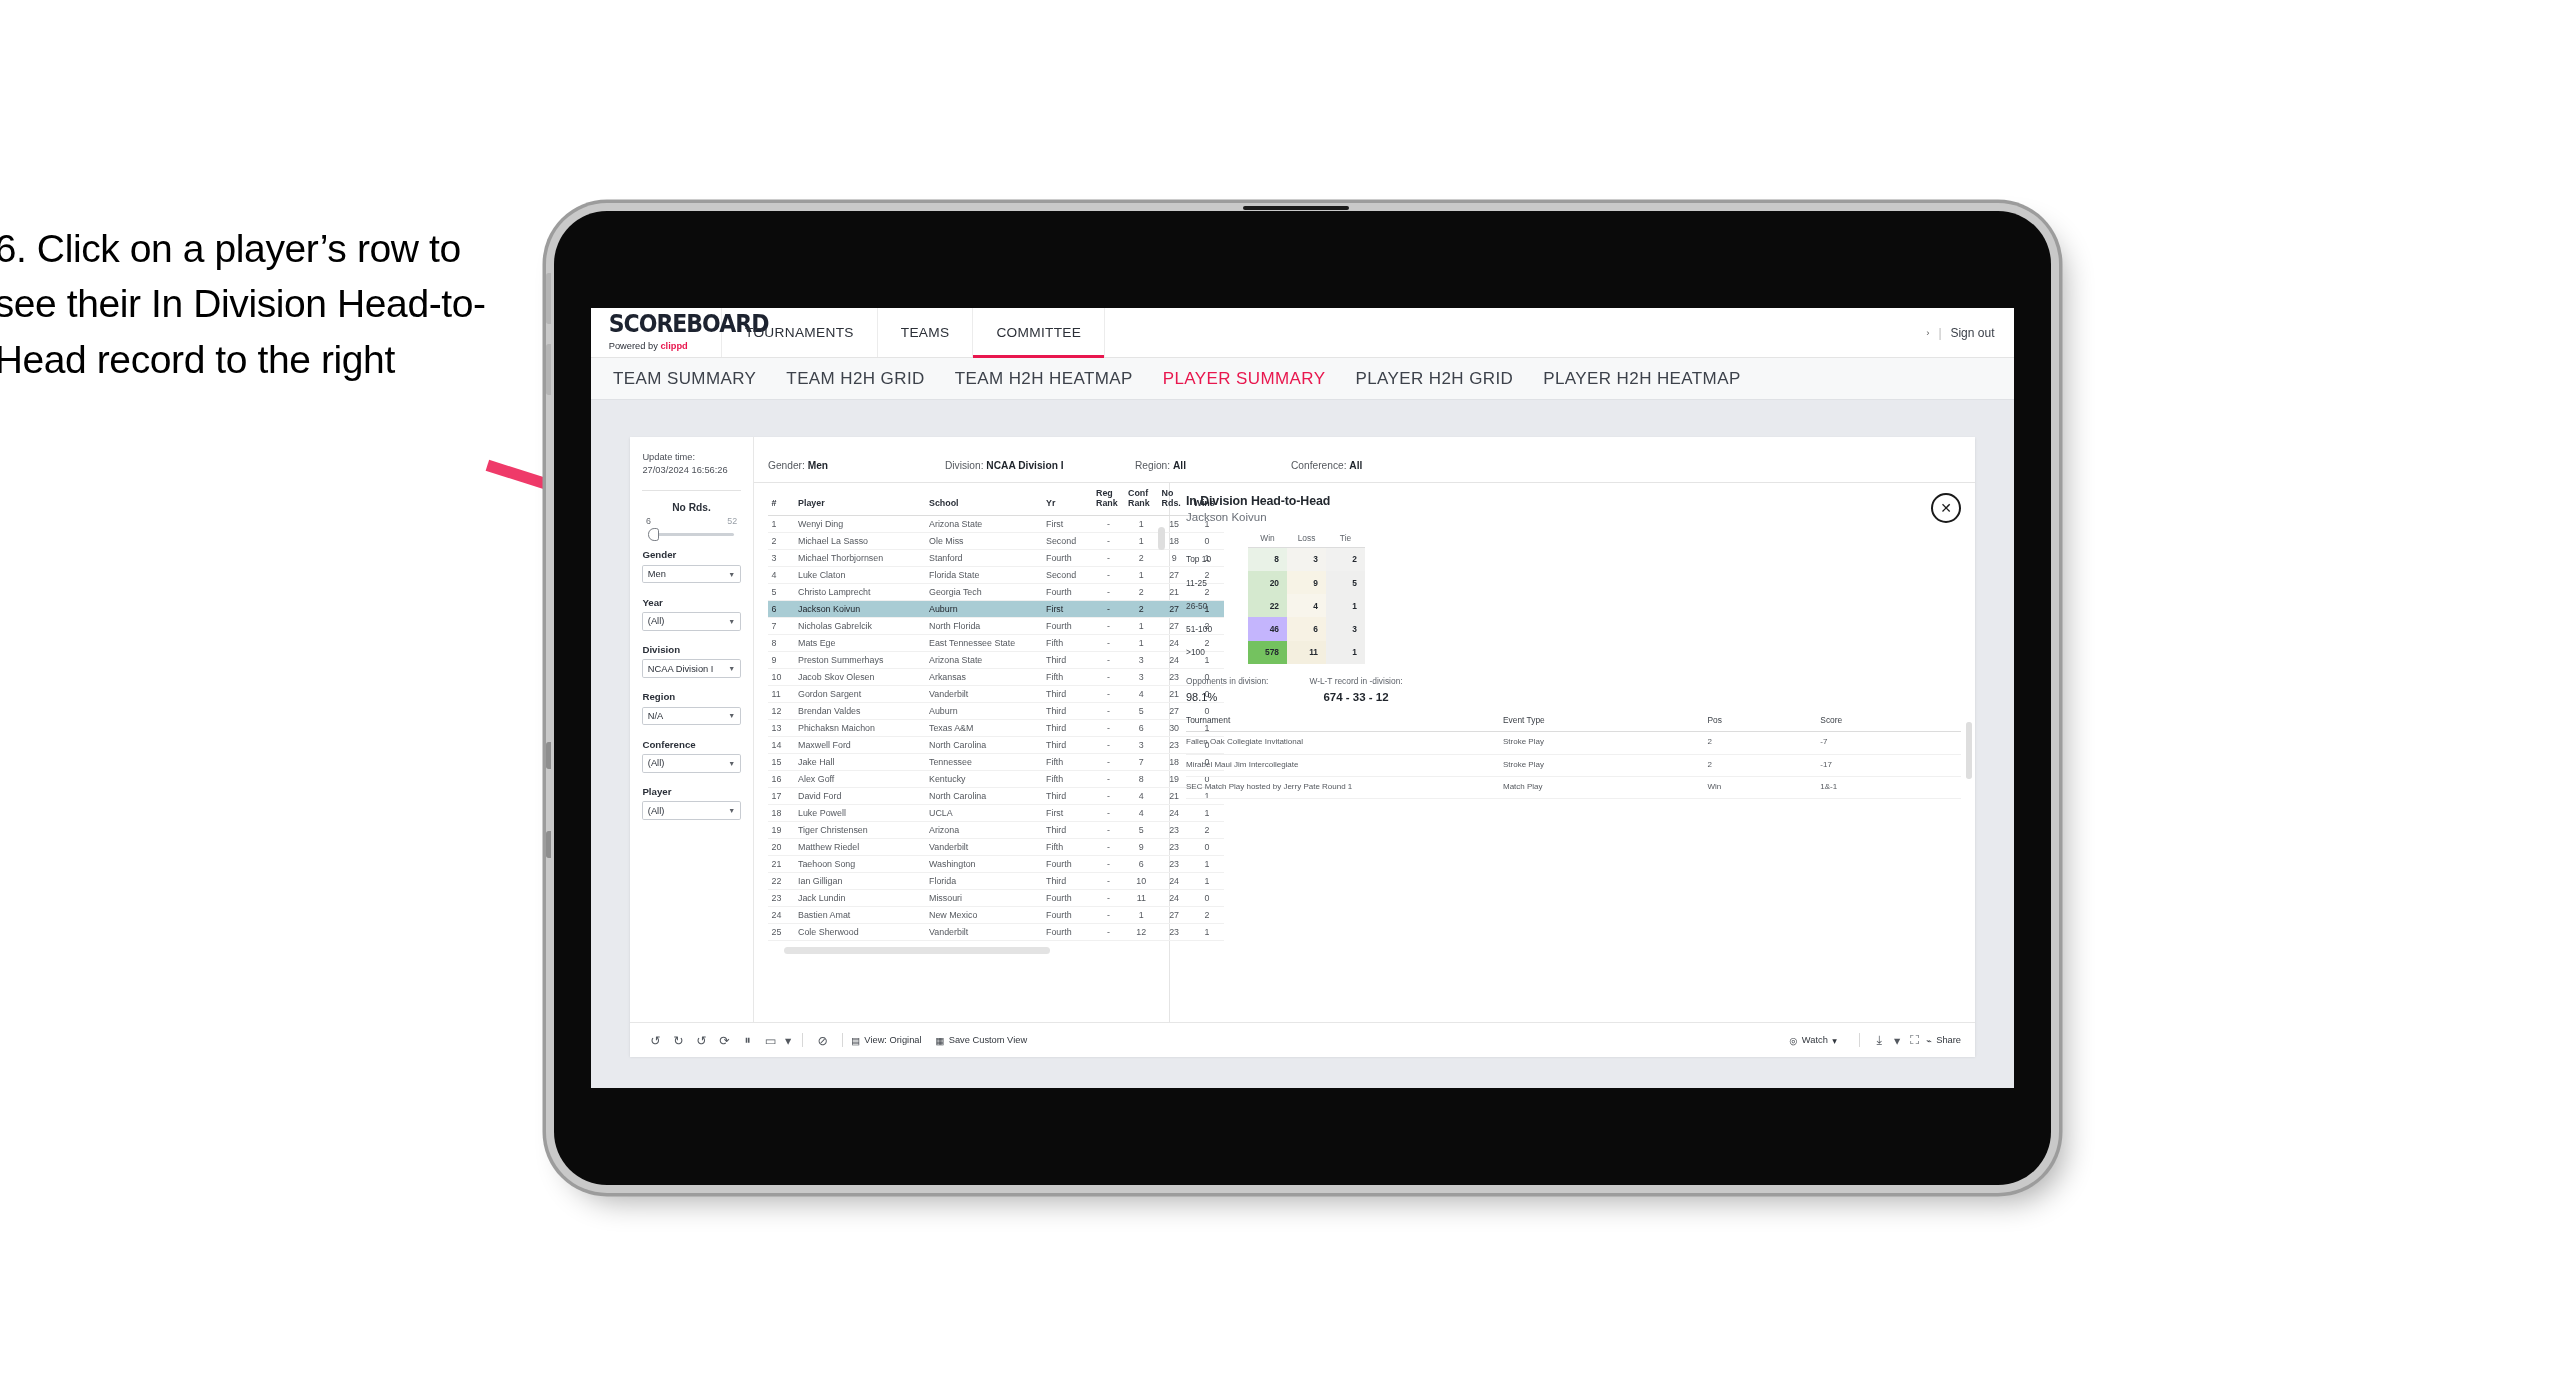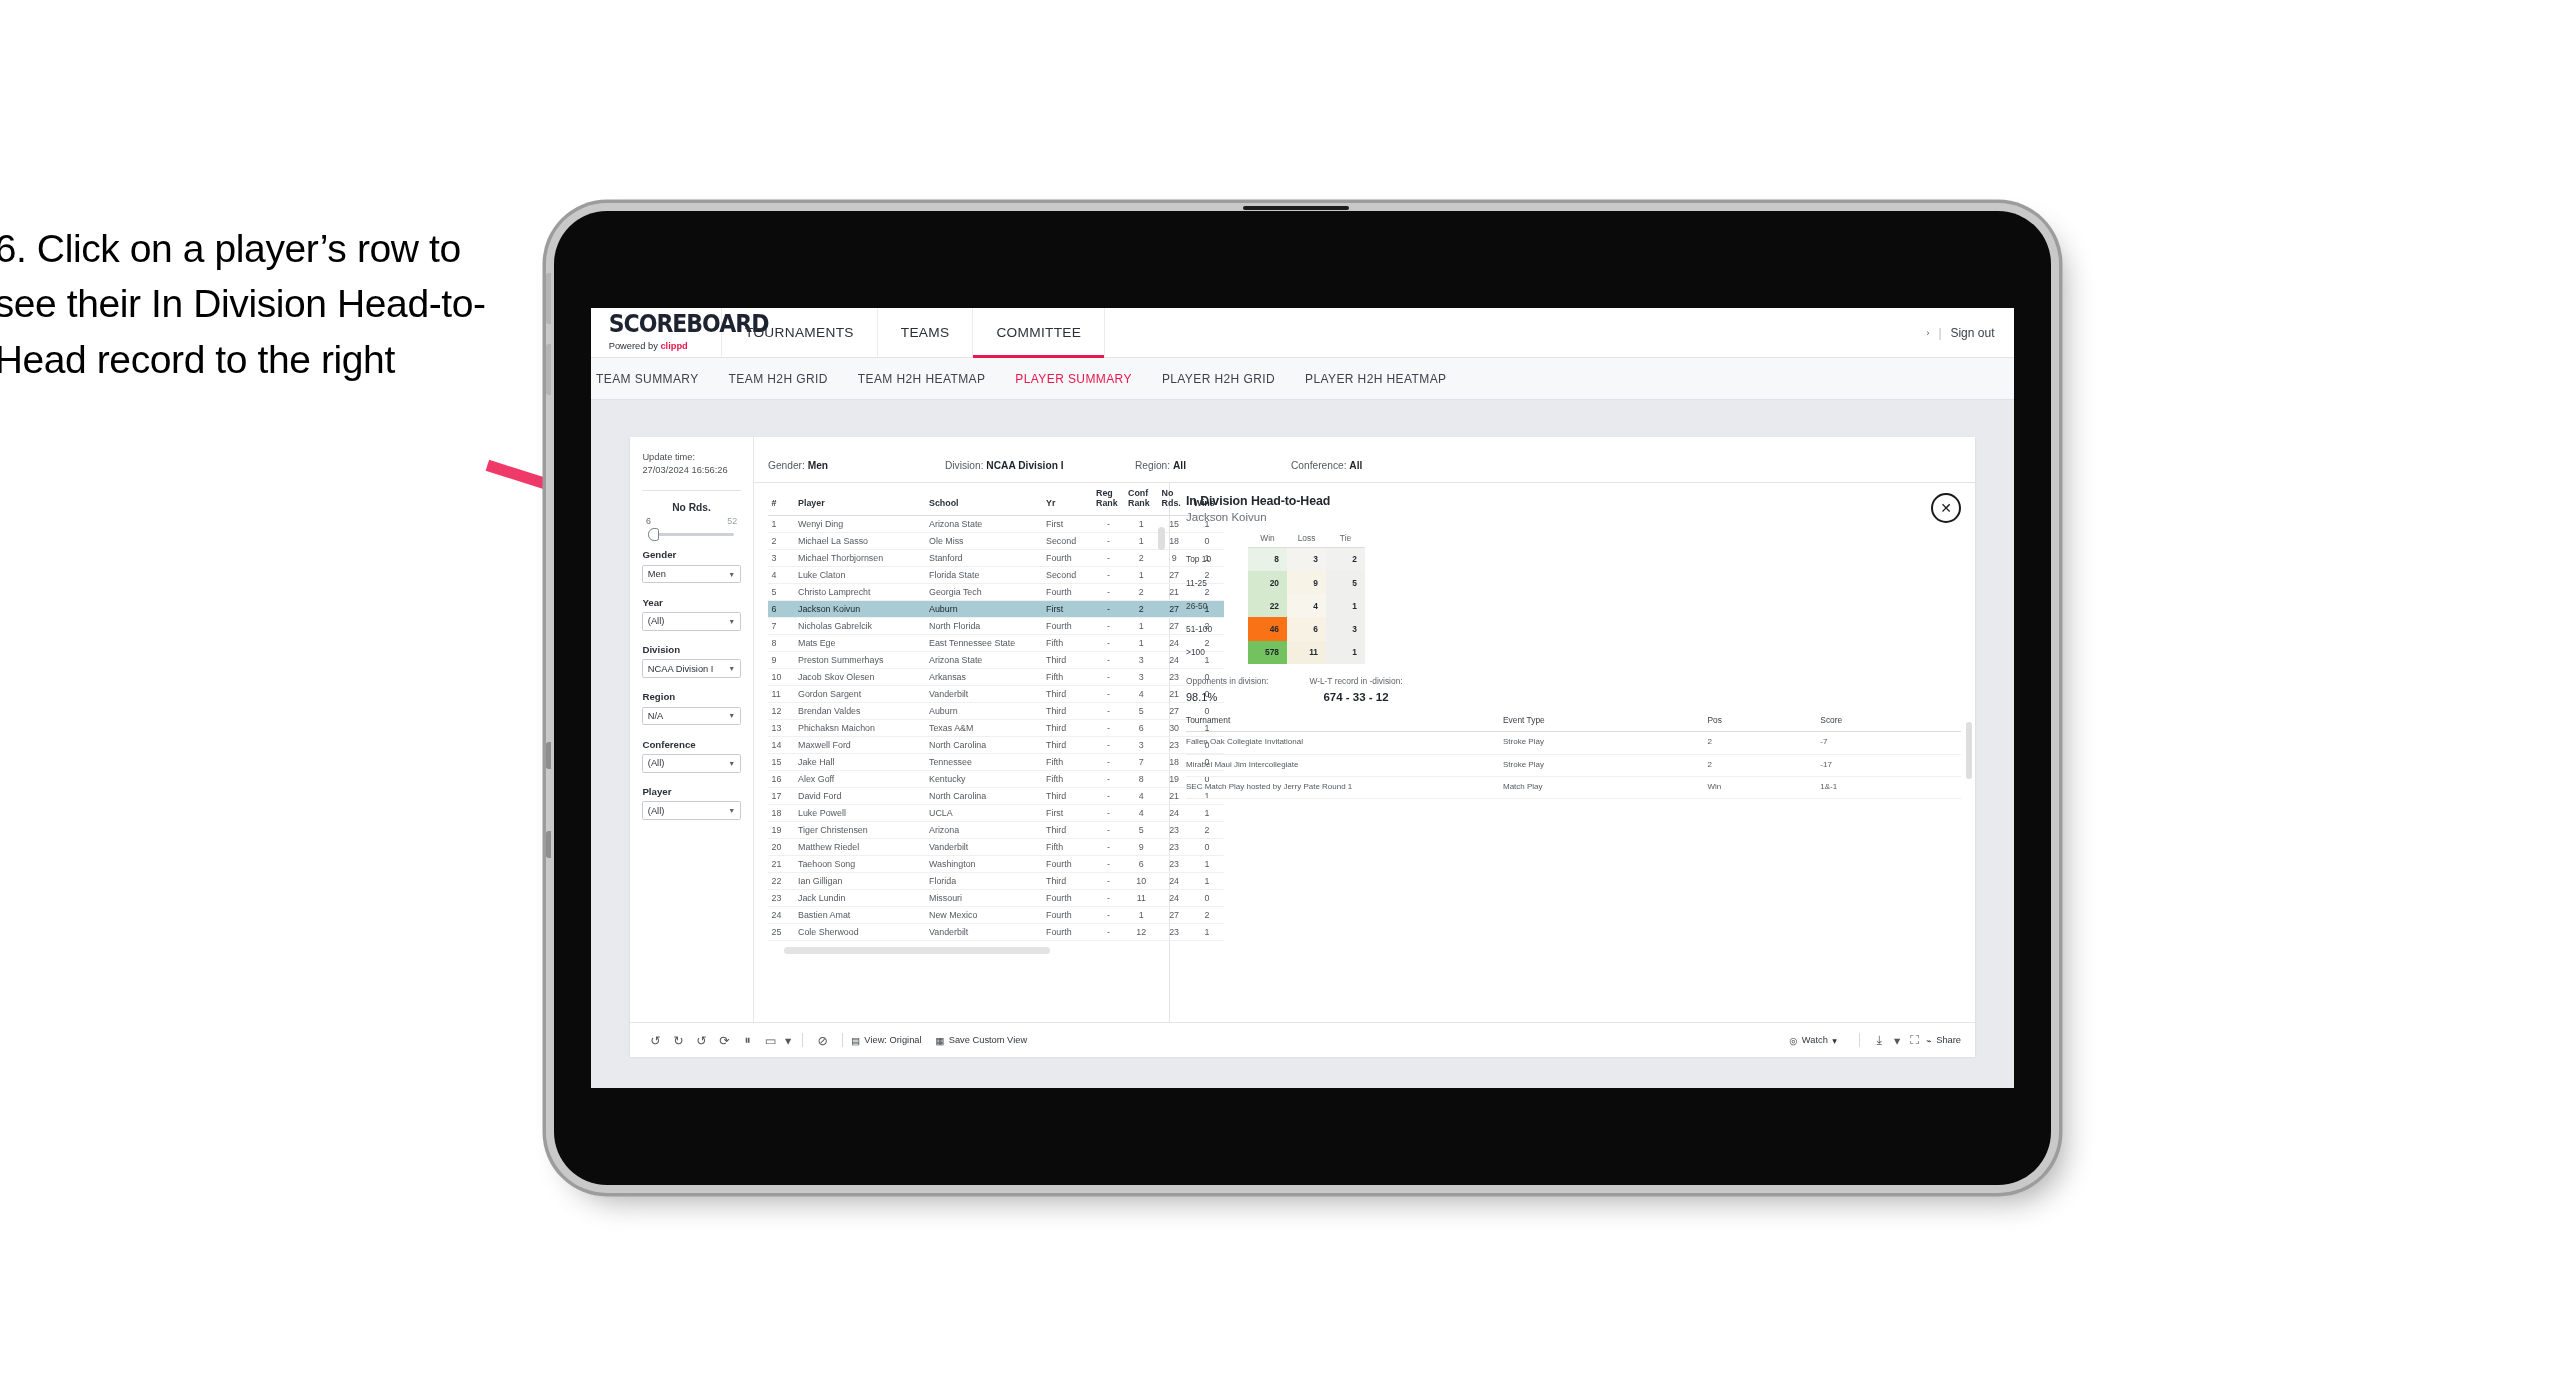--- a/index.html
+++ b/index.html
@@ -40,22 +40,22 @@
   .brand-sub b{color:#e8174e;font-weight:700;}
   .navitem{display:flex;align-items:center;padding:0 23px;font-size:13.7px;color:#2c3038;
            letter-spacing:0.3px;border-right:0.9px solid #ececec;position:relative;}
   .navitem.active:after{content:"";position:absolute;left:0;right:0;bottom:-0.9px;height:2.7px;background:#e8174e;}
   .topbar-right{margin-left:auto;display:flex;align-items:center;gap:8.9px;padding-right:19.5px;
                 font-size:12px;color:#3a3f48;}
   .chev{color:#555;font-size:9.7px;}
   .vbar{color:#bbb;}
 
   
-  .subnav{height:41px;background:#f7f8f9;display:flex;align-items:center;gap:30px;padding-left:5px;
-          border-bottom:0.9px solid #dfe1e5;font-size:12px;color:#3d424b;letter-spacing:0.4px;}
+  .subnav{height:41px;background:#f7f8f9;display:flex;align-items:center;gap:30px;padding-left:22px;
+          border-bottom:0.9px solid #dfe1e5;font-size:17px;color:#3d424b;letter-spacing:0.4px;}
   .subnav .sn.active{color:#e8174e;}
 
   
   #vizwrap{padding:37px 39px 0 39px;box-sizing:border-box;}
   #viz{background:#fff;width:100%;height:620px;box-shadow:0 0.9px 2.7px rgba(0,0,0,.10);display:flex;flex-direction:column;}
   .vizbody{flex:1;display:flex;min-height:0;}
 
   
   .sidebar{width:124px;border-right:0.9px solid #e7e7e7;padding:14px 12.4px 0 12.4px;box-sizing:border-box;flex:none;}
   .updtime{font-size:9.3px;color:#4b4f57;line-height:1.45;}
@@ -558,21 +558,21 @@
                         <td style="background: rgb(239, 239, 238);">5</td>
                       </tr>
                       <tr>
                         <td class="rl">26-50</td>
                         <td style="background: rgb(213, 233, 207);">22</td>
                         <td style="background: rgb(248, 245, 236);">4</td>
                         <td style="background: rgb(239, 239, 238);">1</td>
                       </tr>
                       <tr>
                         <td class="rl">51-100</td>
-                        <td style="background: #f97316;">46</td>
+                        <td style="background: #c4b5fd;">46</td>
                         <td style="background: rgb(247, 242, 228);">6</td>
                         <td style="background: rgb(239, 239, 238);">3</td>
                       </tr>
                       <tr>
                         <td class="rl">&gt;100</td>
                         <td style="background: rgb(116, 194, 95);">578</td>
                         <td style="background: rgb(244, 239, 223);">11</td>
                         <td style="background: rgb(239, 239, 238);">1</td>
                       </tr>
                     </tbody>

